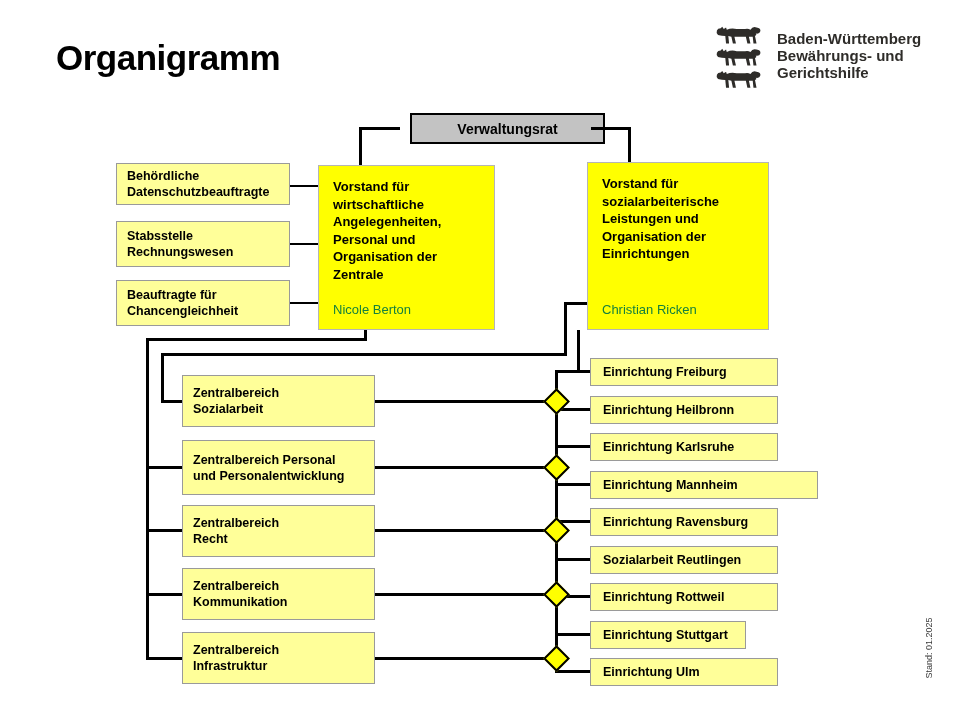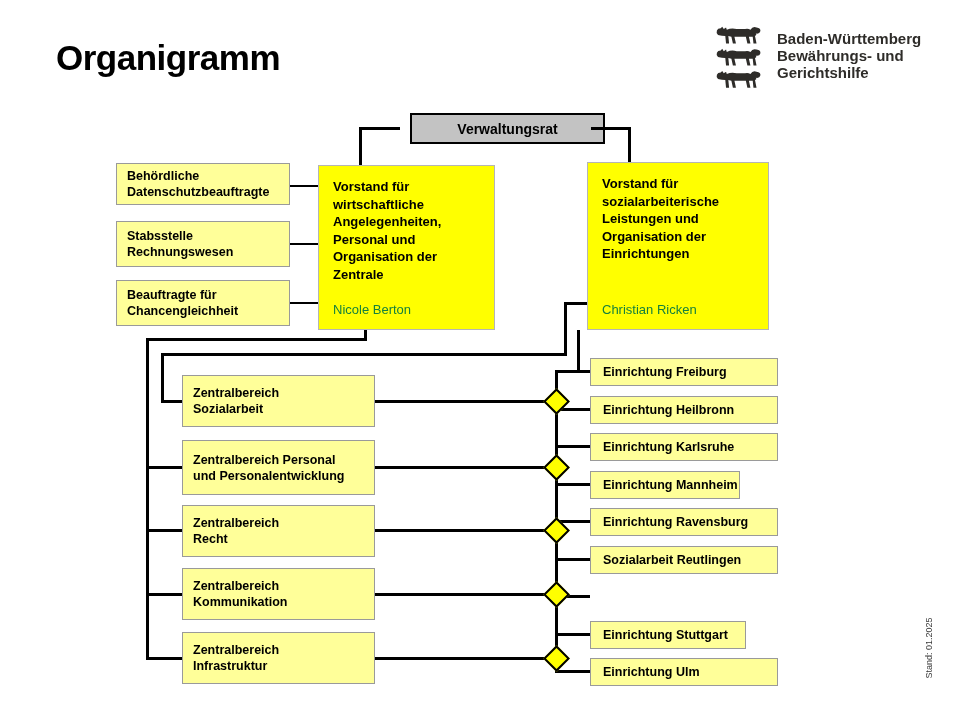--- a/index.html
+++ b/index.html
@@ -156,21 +156,22 @@
 
   <div class="diamond" style="left:547px;top:392px;"></div>
   <div class="diamond" style="left:547px;top:458px;"></div>
   <div class="diamond" style="left:547px;top:521px;"></div>
   <div class="diamond" style="left:547px;top:585px;"></div>
   <div class="diamond" style="left:547px;top:649px;"></div>
 
   <div class="box fac" style="left:590px;top:358px;width:188px;height:28px;">Einrichtung Freiburg</div>
   <div class="box fac" style="left:590px;top:396px;width:188px;height:28px;">Einrichtung Heilbronn</div>
   <div class="box fac" style="left:590px;top:433px;width:188px;height:28px;">Einrichtung Karlsruhe</div>
-  <div class="box fac" style="left:590px;top:471px;width:150px;height:28px;">Einrichtung Mannheim</div>
+  <div class="box fac" style="left:590px;top:471px;width:228px;height:28px;">Einrichtung Mannheim</div>
   <div class="box fac" style="left:590px;top:508px;width:188px;height:28px;">Einrichtung Ravensburg</div>
   <div class="box fac" style="left:590px;top:546px;width:188px;height:28px;">Sozialarbeit Reutlingen</div>
+  <div class="box fac" style="left:590px;top:583px;width:188px;height:28px;">Einrichtung Rottweil</div>
   <div class="box fac" style="left:590px;top:621px;width:156px;height:28px;">Einrichtung Stuttgart</div>
   <div class="box fac" style="left:590px;top:658px;width:188px;height:28px;">Einrichtung Ulm</div>
 
   <div class="stand">Stand: 01.2025</div>
 
 </div>
 
 </body></html>

